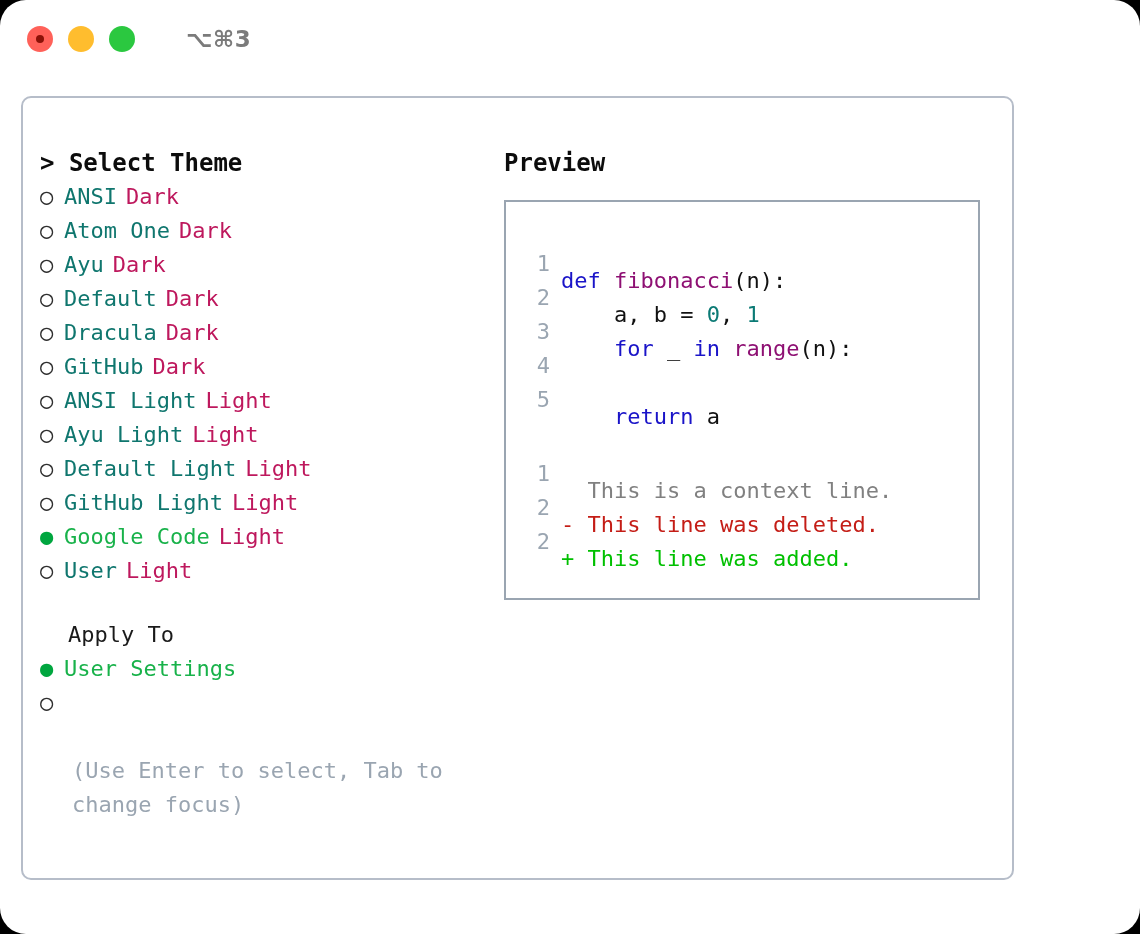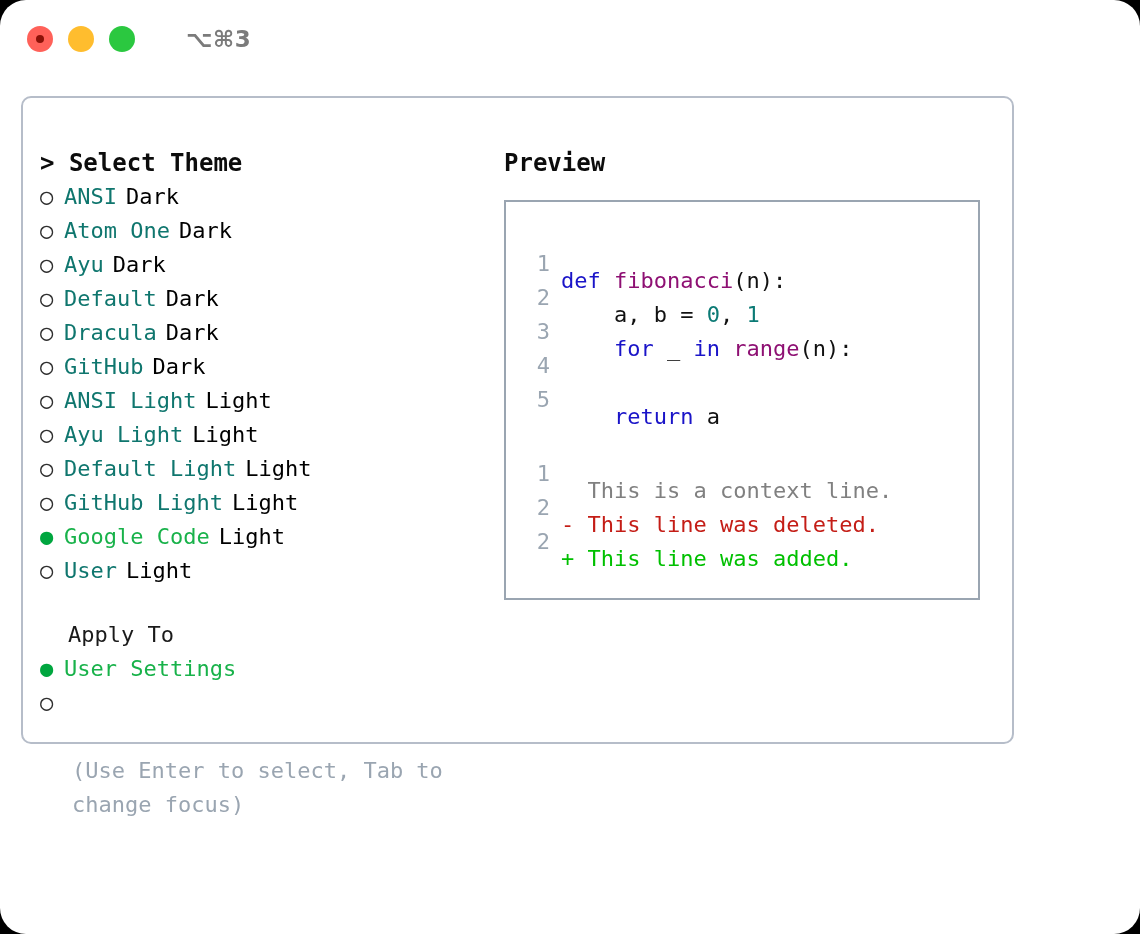--- a/index.html
+++ b/index.html
@@ -61,21 +61,21 @@
     letter-spacing: 0.5px;
     font-family: "DejaVu Sans", "Liberation Sans", sans-serif;
   }
 
   
   #frame {
     position: absolute;
     left: 21px;
     top: 96px;
     width: 993px;
-    height: 648px;
+    height: 784px;
     border: 2px solid #b6bdc9;
     border-radius: 10px;
     box-sizing: border-box;
     background: #ffffff;
   }
 
   #content {
     position: absolute;
     left: 0; top: 0;
     width: 100%; height: 100%;
@@ -109,21 +109,21 @@
     flex: 0 0 auto;
     font-size: 22px;
     color: #2f2f2f;
     line-height: 34px;
     display: inline-block;
   }
   .bullet.sel { color: #00a63f; }
   .label-main { color: #0f766e; }
   .label-main.sel { color: #18b24a; text-align: center; }
   .label-sub {
-    color: #000000;
+    color: #be185d;
     margin-left: 9px;
     text-align: center;
   }
 
   #apply-block { margin-top: 30px; }
   .apply-hdr {
     font-size: 22px;
     color: #1a1a1a;
     line-height: 34px;
     padding-left: 28px;

